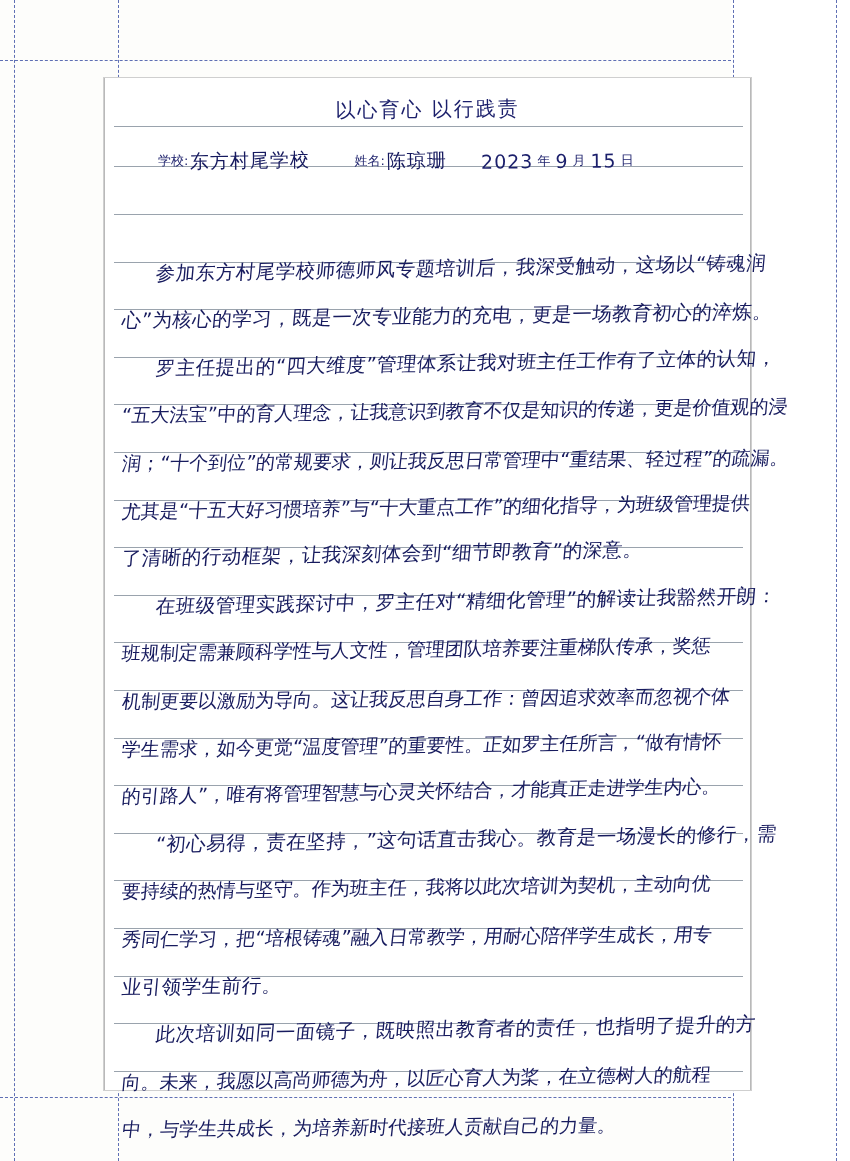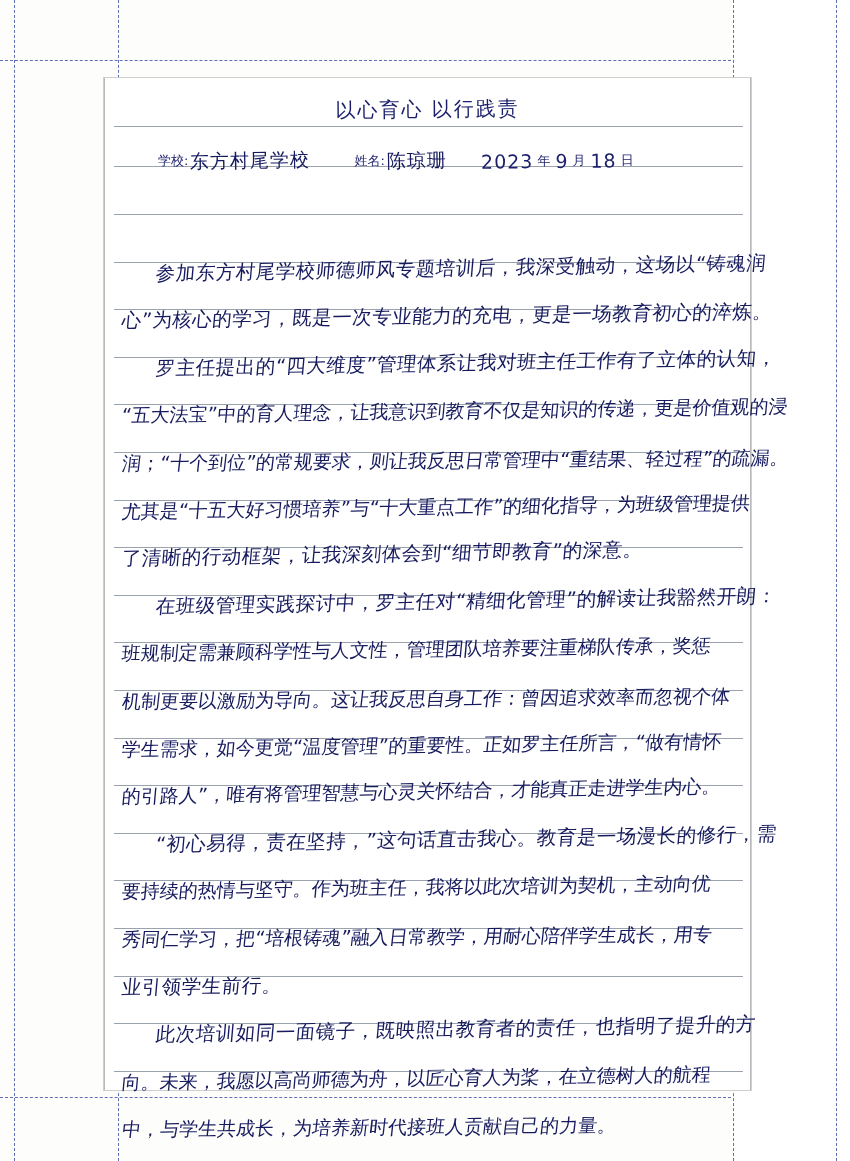--- a/index.html
+++ b/index.html
@@ -209,21 +209,21 @@
       <span class="meta-value">东方村尾学校</span>
       <span class="meta-gap-a"></span>
       <span class="meta-label">姓名:</span>
       <span class="meta-value">陈琼珊</span>
       <span class="meta-gap-b"></span>
       <span class="meta-date">
         <span class="num">2023</span>
         <span class="unit">年</span>
         <span class="num">9</span>
         <span class="unit">月</span>
-        <span class="num">18</span>
+        <span class="num">15</span>
         <span class="unit">日</span>
       </span>
     </div>
 
     <div class="body-text">
 
       <div class="para">
         <div class="line indent">
             <span>参加东方村尾学校师德师风专题培训后，我深受触动，这场以“铸魂润</span>
           </div>

